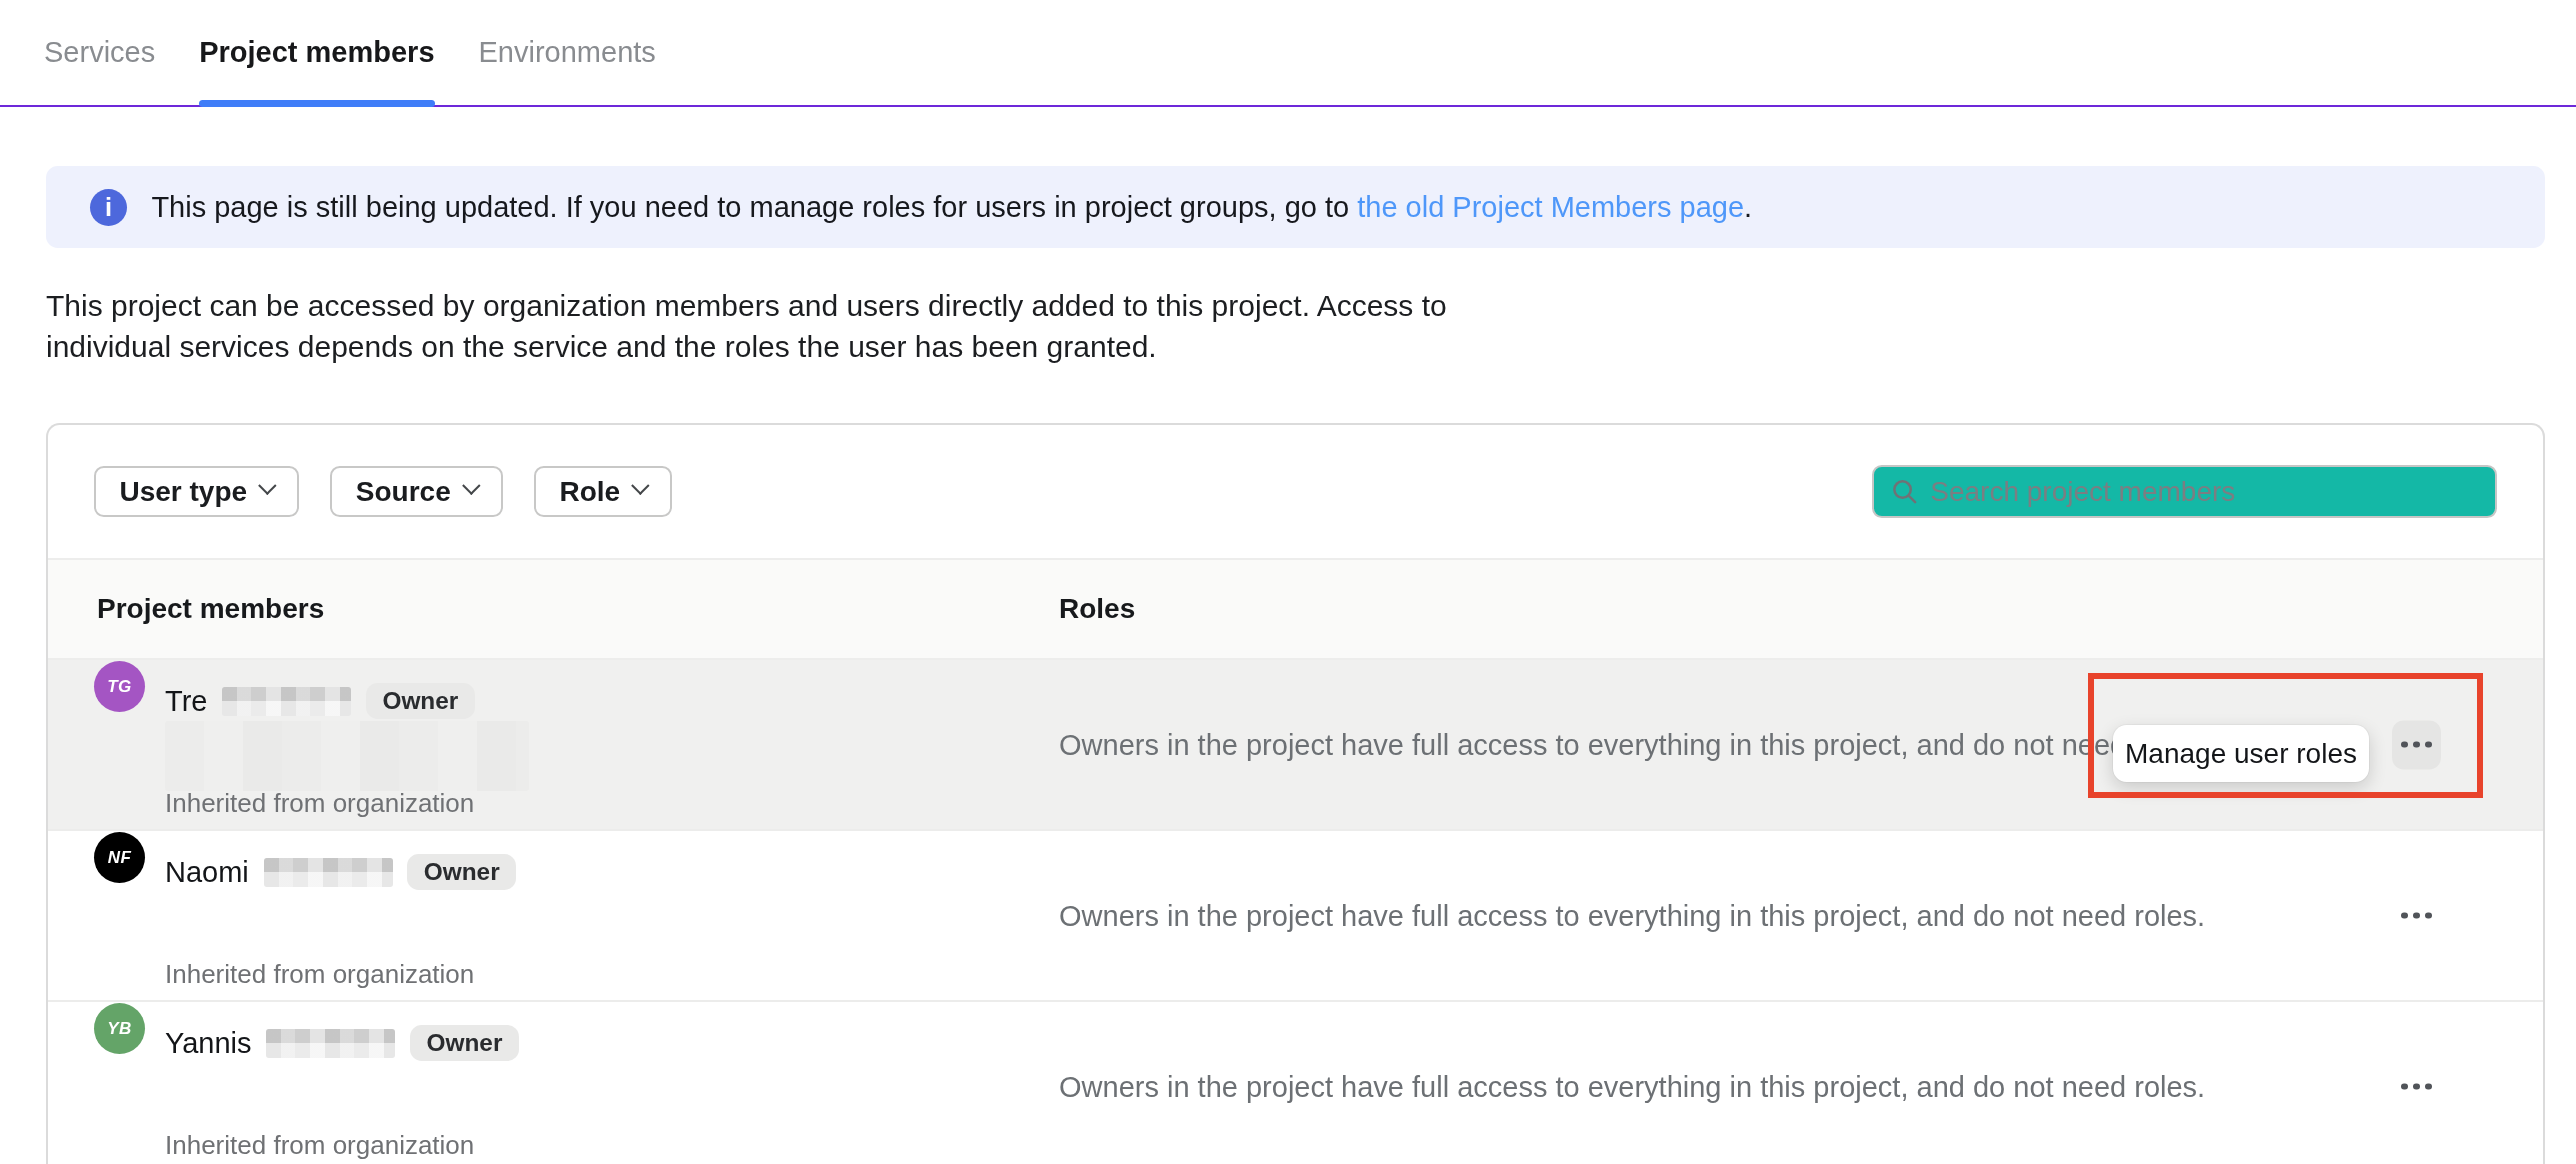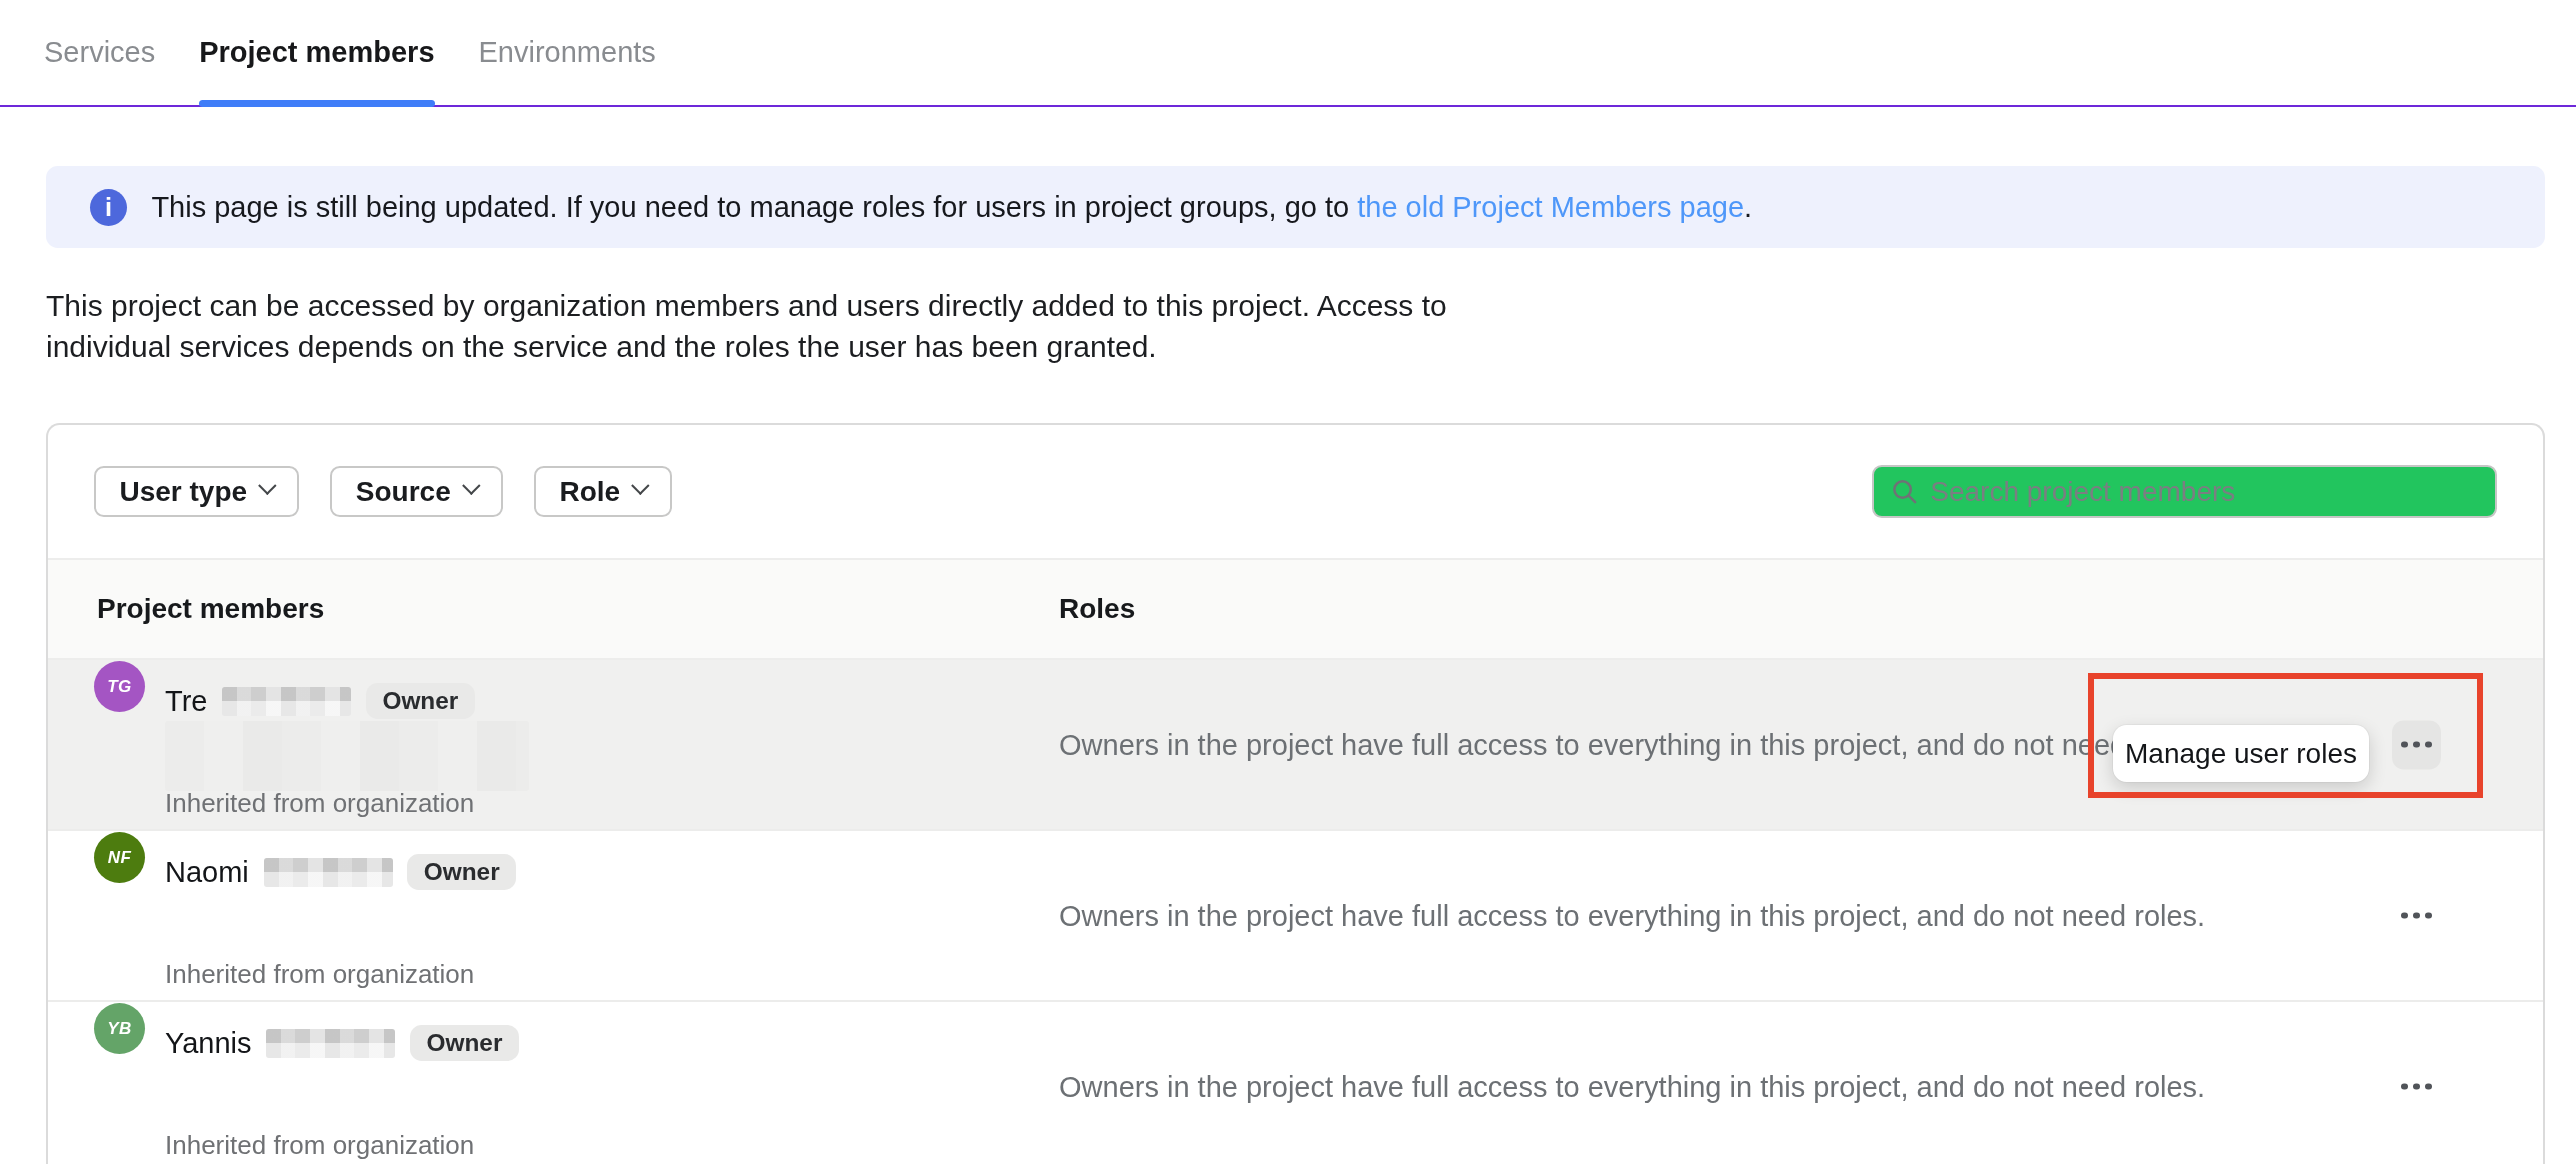--- a/index.html
+++ b/index.html
@@ -33,21 +33,21 @@
 
   
   .card{margin:56px 31px 0 46px;height:772px;background:#fff;border:2px solid #DBDBDB;border-bottom:none;
     border-radius:13.7px 13.7px 0 0;position:relative;overflow:hidden;}
 
   .filterbar{height:135px;display:flex;align-items:center;gap:31px;padding:0 46px;border-bottom:2px solid #EDEDEC;}
   .btn-filter{height:51px;padding:0 23.5px;background:#fff;border:2px solid #C8C8C7;border-radius:9.8px;
     display:flex;align-items:center;gap:14px;font-size:28px;font-weight:700;color:#1A1C1F;cursor:pointer;}
   .chev{width:12.7px;height:12.7px;border-right:2.9px solid #44474A;border-bottom:2.9px solid #44474A;
     transform:rotate(45deg) translate(-2px,-2px);margin-top:-5.9px;}
-  .search{margin-left:auto;width:625px;height:53px;background:#22c55e;border:2px solid #C6C6C5;border-radius:9.8px;
+  .search{margin-left:auto;width:625px;height:53px;background:#14b8a6;border:2px solid #C6C6C5;border-radius:9.8px;
     display:flex;align-items:center;gap:11.7px;padding:0 15.6px;}
   .search input{flex:1;border:none;outline:none;background:transparent;font-size:28px;color:#2F3236;
     font-family:"Liberation Sans","DejaVu Sans",sans-serif;}
   .search input::placeholder{color:#7B7E82;}
 
   .thead{height:100px;background:#FAFAF9;border-bottom:2px solid #EDEDEC;position:relative;
     font-size:28px;font-weight:700;color:#17191C;}
   .th{position:absolute;top:50%;transform:translateY(-50%);}
   .th.members{left:49px;}
   .th.roles{left:1011px;}
@@ -144,21 +144,21 @@
     <div class="tooltip-btn">Manage user roles</div>
     <div class="actions raised">
       <span class="dot"></span>
         <span class="dot"></span>
         <span class="dot"></span>
     </div>
     <div class="annotation"></div>
   </div>
 
   <div class="row">
-    <div class="avatar" style="background: #4d7c0f;">NF</div>
+    <div class="avatar" style="background: #000000;">NF</div>
     <div class="member-main">
       <span class="name">Naomi</span>
       <span class="redact-name"></span>
       <span class="badge">Owner</span>
     </div>
     <div class="inherited">Inherited from organization</div>
     <div class="roles-text">Owners in the project have full access to everything in this project, and do not need roles.</div>
     <div class="actions">
       <span class="dot"></span>
         <span class="dot"></span>

